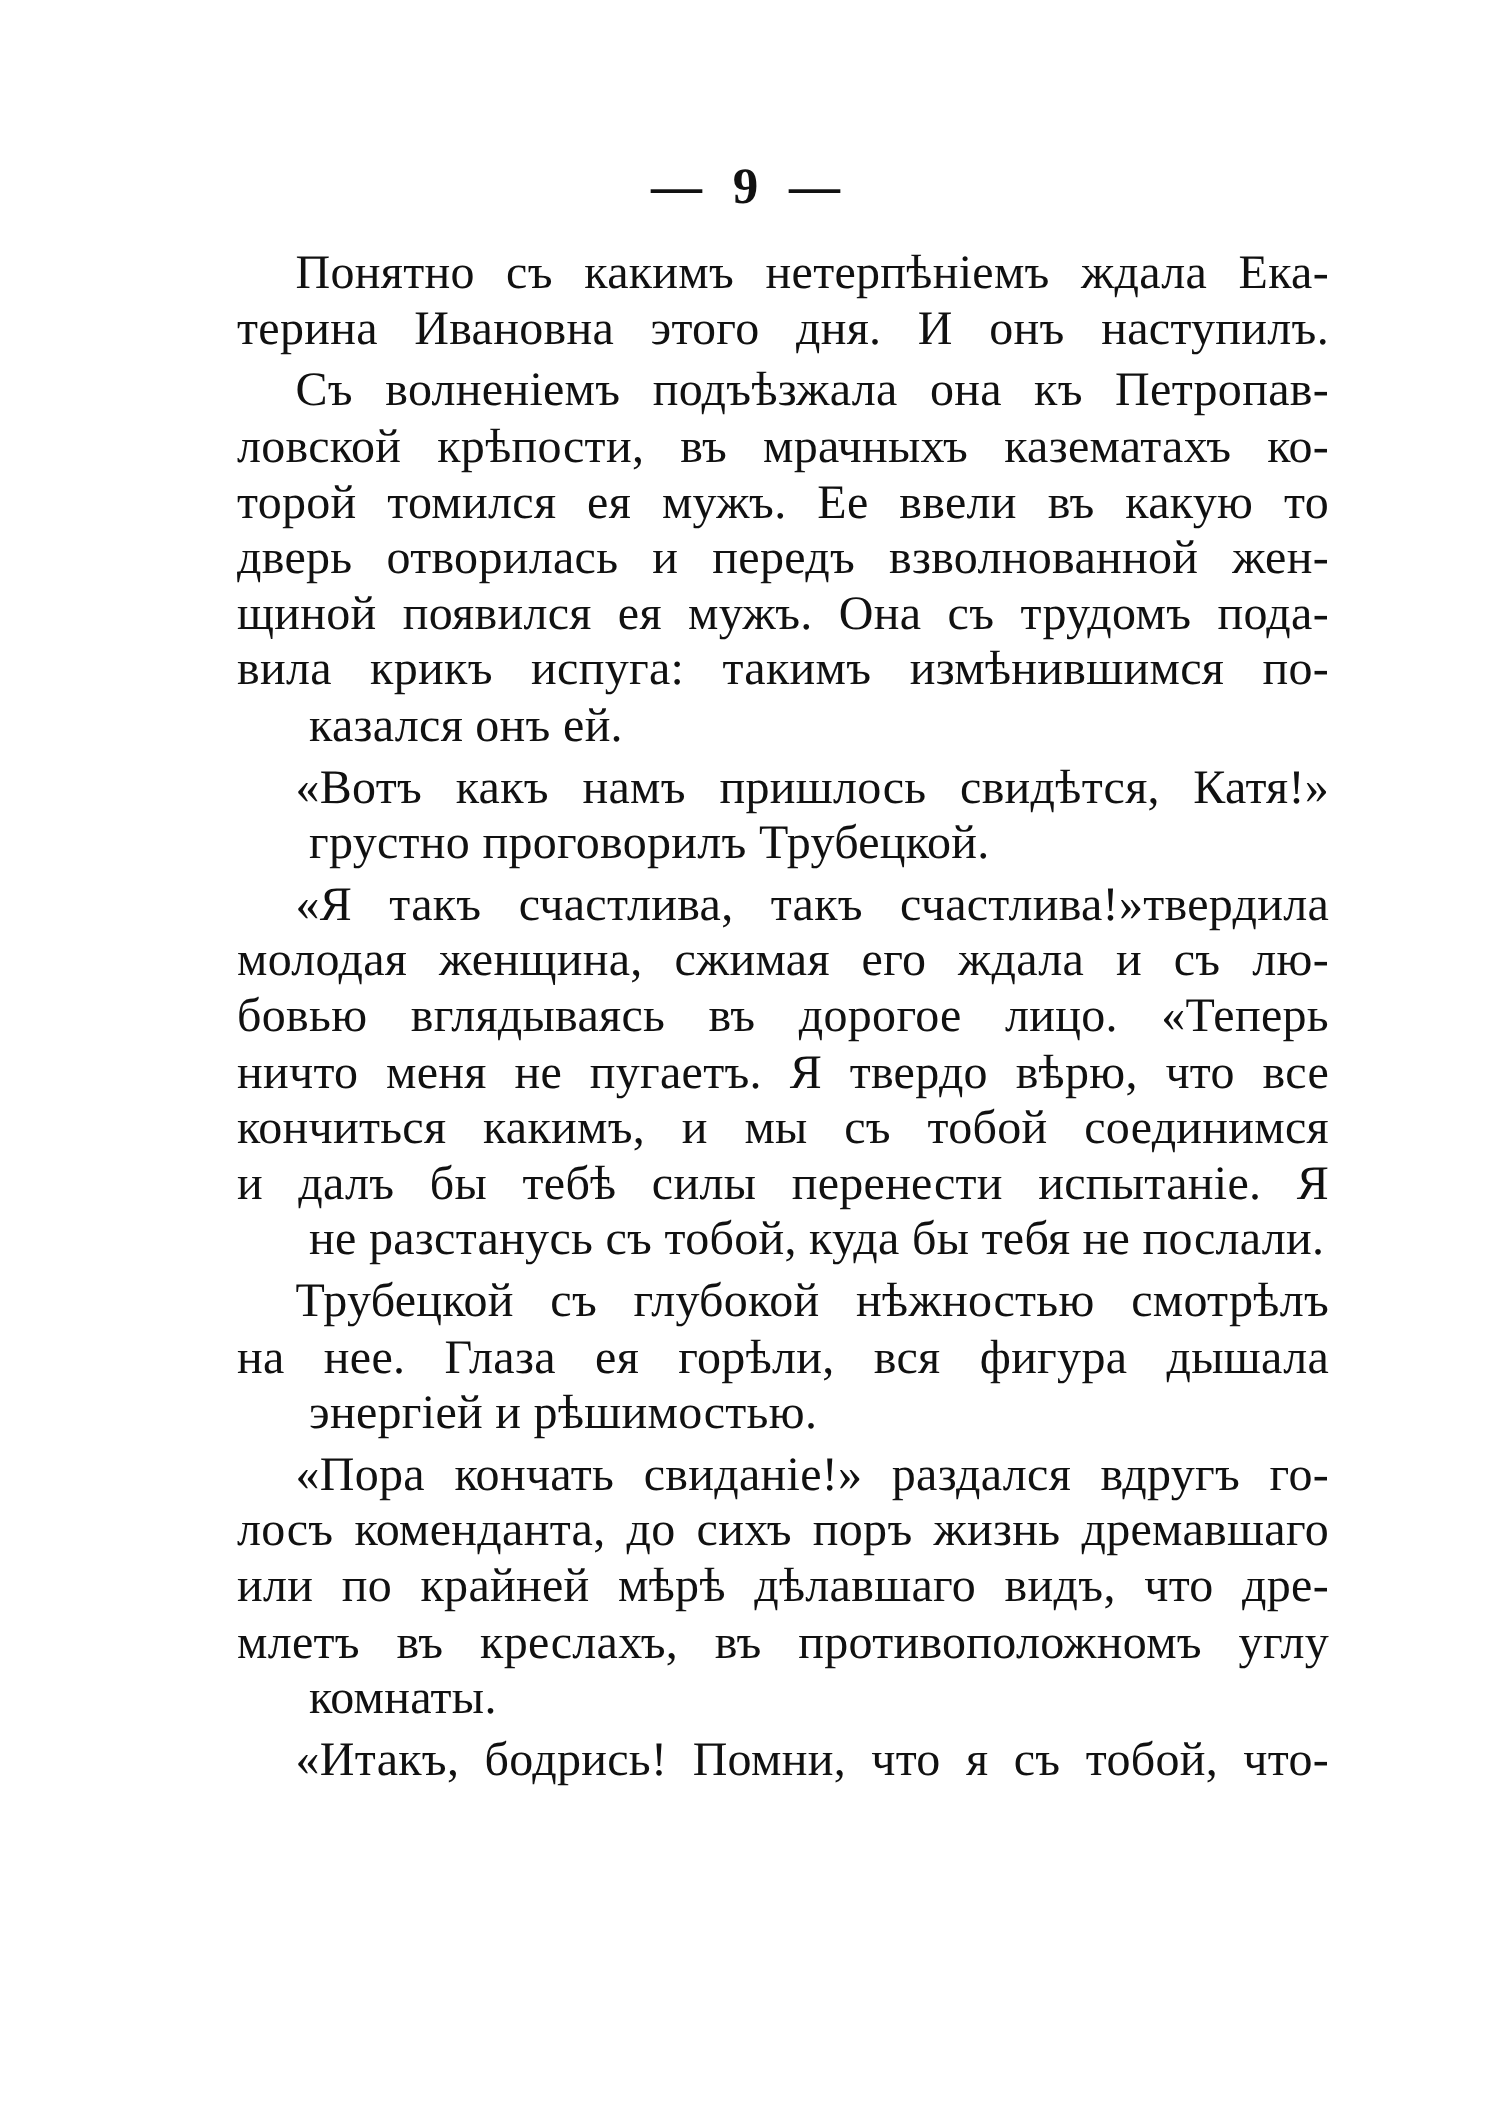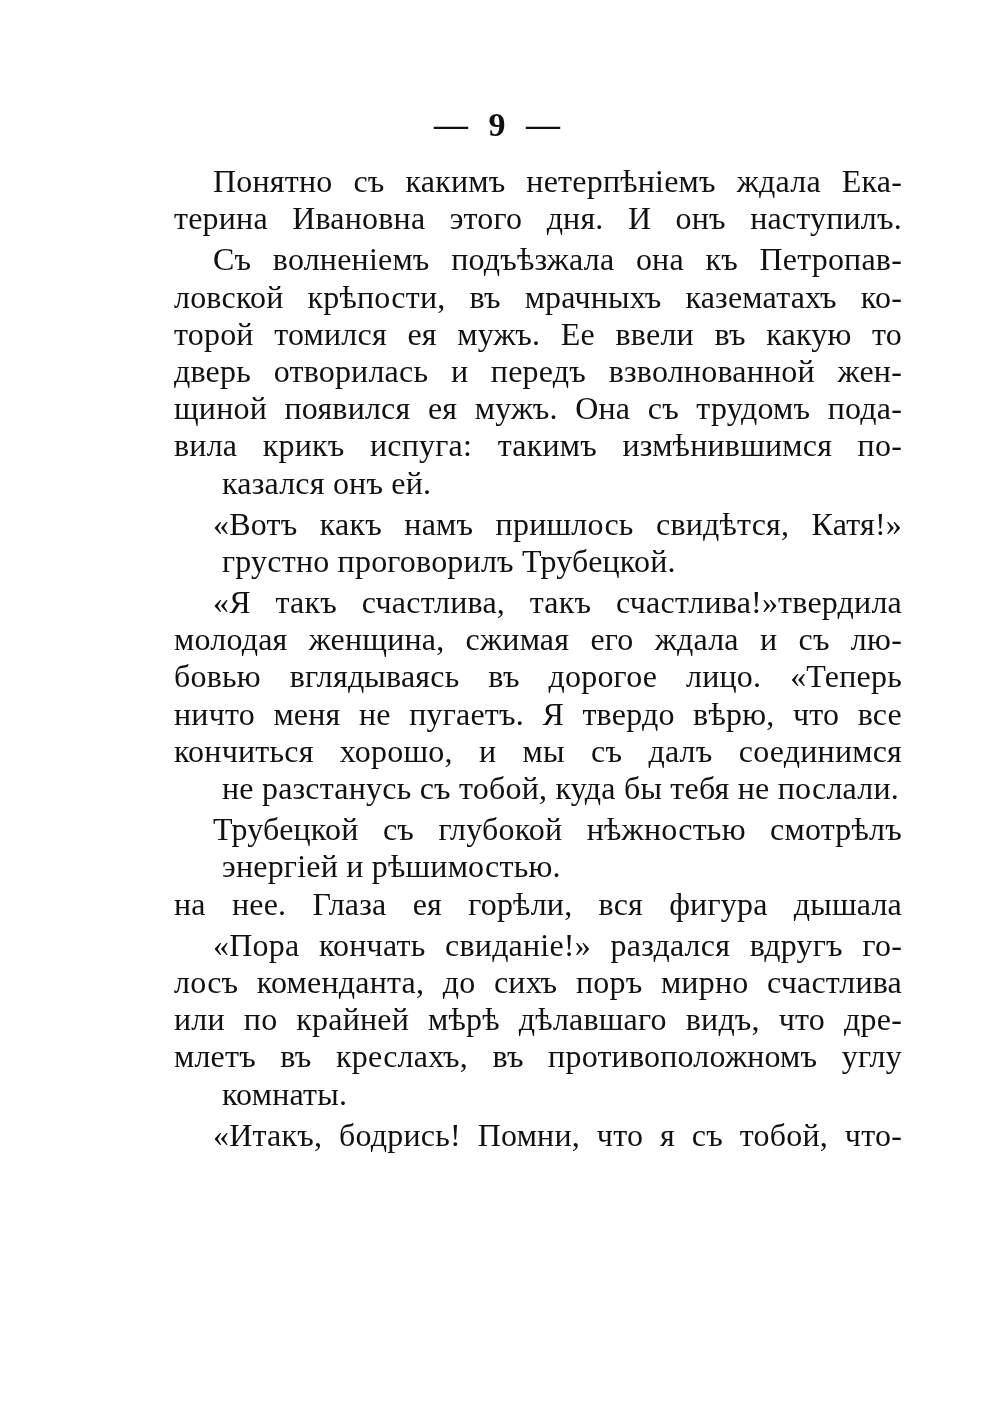--- a/index.html
+++ b/index.html
@@ -22,21 +22,21 @@
     width: 1000px;
     text-align: center;
     font-size: 34px;
     font-weight: bold;
     letter-spacing: 6px;
     font-family: "Liberation Serif", serif;
   }
   .text-block {
     position: absolute;
     top: 163px;
-    left: 174px;
+    left: 158px;
     width: 728px;
   }
   .line {
     display: block;
     height: 37.2px;
     line-height: 37.2px;
     font-size: 32px;
     white-space: nowrap;
     font-family: "Liberation Serif", serif;
     font-stretch: condensed;
@@ -72,27 +72,28 @@
   <span class="line">вила крикъ испуга: такимъ измѣнившимся по-</span>
   <span class="line last">казался онъ ей.</span>
   <div class="para-gap"></div>
   <span class="line indent">«Вотъ какъ намъ пришлось свидѣтся, Катя!»</span>
   <span class="line last">грустно проговорилъ Трубецкой.</span>
   <div class="para-gap"></div>
   <span class="line indent">«Я такъ счастлива, такъ счастлива!»твердила</span>
   <span class="line">молодая женщина, сжимая его ждала и съ лю-</span>
   <span class="line">бовью вглядываясь въ дорогое лицо. «Теперь</span>
   <span class="line">ничто меня не пугаетъ. Я твердо вѣрю, что все</span>
-  <span class="line">кончиться хорошо, и мы съ далъ соединимся</span>
+  <span class="line">кончиться какимъ, и мы съ тобой соединимся</span>
+  <span class="line">и далъ бы тебѣ силы перенести испытаніе. Я</span>
   <span class="line last">не разстанусь съ тобой, куда бы тебя не послали.</span>
   <div class="para-gap"></div>
   <span class="line indent">Трубецкой съ глубокой нѣжностью смотрѣлъ</span>
+  <span class="line">на нее. Глаза ея горѣли, вся фигура дышала</span>
   <span class="line last">энергіей и рѣшимостью.</span>
-  <span class="line">на нее. Глаза ея горѣли, вся фигура дышала</span>
   <div class="para-gap"></div>
   <span class="line indent">«Пора кончать свиданіе!» раздался вдругъ го-</span>
-  <span class="line">лосъ коменданта, до сихъ поръ мирно счастлива</span>
+  <span class="line">лосъ коменданта, до сихъ поръ жизнь дремавшаго</span>
   <span class="line">или по крайней мѣрѣ дѣлавшаго видъ, что дре-</span>
   <span class="line">млетъ въ креслахъ, въ противоположномъ углу</span>
   <span class="line last">комнаты.</span>
   <div class="para-gap"></div>
   <span class="line indent">«Итакъ, бодрись! Помни, что я съ тобой, что-</span>
 </div>
 
 </body></html>

